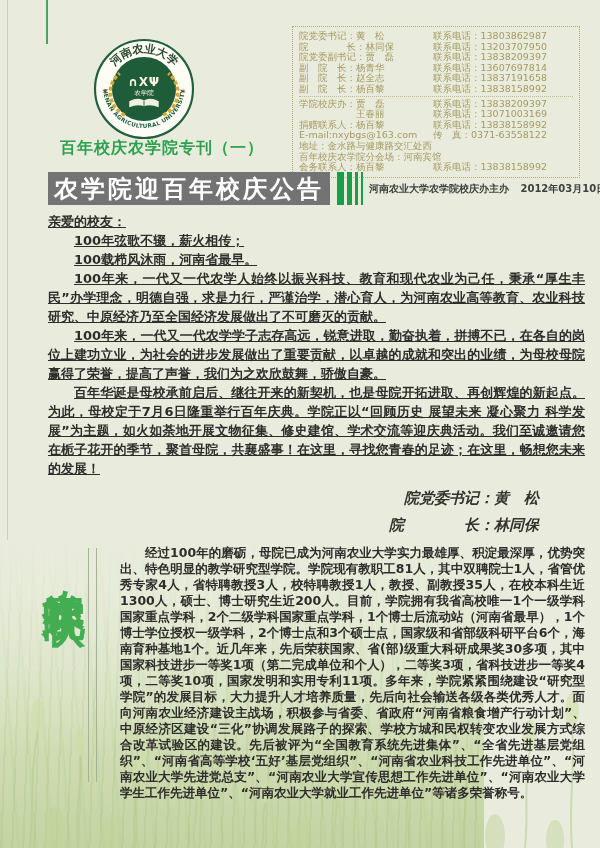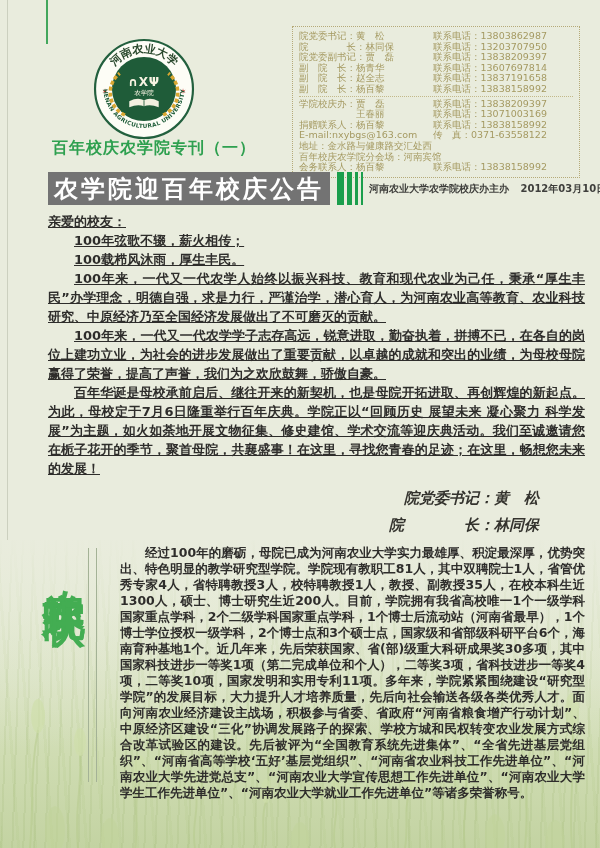--- a/index.html
+++ b/index.html
@@ -4,21 +4,21 @@
 <style>
   html,body{margin:0;padding:0;}
   .page{position:relative;width:600px;height:848px;background:#e9ecdd;overflow:hidden;
         font-family:"DejaVu Sans",sans-serif;}
   .edge-line{position:absolute;left:7px;top:0;width:1px;height:100%;background:#ccd0bf;}
   .green-tick{position:absolute;left:46px;top:0;width:2px;height:44px;background:#43a75c;}
 
   
   .logo{position:absolute;left:92px;top:37px;width:104px;height:104px;}
 
-  .issue-title{position:absolute;left:52px;top:138px;font-size:16px;font-weight:bold;
+  .issue-title{position:absolute;left:60px;top:138px;font-size:16px;font-weight:bold;
                color:#2ea04f;letter-spacing:1px;}
 
   
   .contact-box{position:absolute;left:292px;top:26px;width:288px;padding:4px 6px;
                border:1px dotted #b5aa78;color:#a59a62;font-size:9.5px;line-height:10.6px;
                box-sizing:border-box;}
   .c-row{display:flex;white-space:nowrap;}
   .c-left{width:134px;flex:0 0 auto;}
   .c-row.full .c-left{width:auto;}
   .c-right{flex:1 1 auto;}
@@ -41,21 +41,21 @@
   
   .letter{position:absolute;left:48px;top:212px;width:537px;font-size:13px;line-height:19px;
           color:#2e2d2b;font-weight:600;text-align:justify;}
   .letter p{margin:0;text-decoration:underline;}
   .letter p.para{text-indent:2em;}
   .signatures{margin-top:7px;padding-right:46px;text-align:right;
               font-family:"DejaVu Serif",serif;font-style:italic;font-size:15px;
               line-height:27px;color:#34332e;font-weight:600;}
 
   
-  .status{position:absolute;left:0;top:540px;width:600px;height:308px;}
+  .status{position:absolute;left:0;top:540px;width:484px;height:308px;}
   .wheat-base{position:absolute;left:0;top:0;right:0;bottom:0;
       background:linear-gradient(180deg,#e7ecd8 0%,#dde5c8 35%,#cfdcb2 70%,#c3d3a2 100%);}
   .wheat-streaks{position:absolute;left:0;top:0;right:0;bottom:0;
       background:
         repeating-linear-gradient(92deg, rgba(150,175,105,0.16) 0 2px, rgba(0,0,0,0) 2px 11px),
         repeating-linear-gradient(86deg, rgba(170,195,125,0.14) 0 3px, rgba(0,0,0,0) 3px 17px);}
   .wheat-fade{position:absolute;left:0;top:0;right:0;bottom:0;
       background:linear-gradient(180deg, rgba(233,236,221,0.95) 0%,
                  rgba(233,236,221,0.4) 32%, rgba(233,236,221,0) 68%);}
   .wheat-ears{position:absolute;left:0;bottom:0;}
@@ -160,21 +160,21 @@
       <i></i>
   </div>
   <div class="pub-line">
     <span>河南农业大学农学院校庆办主办</span>
     <span class="date">2012年03月10日</span>
   </div>
 
   <section class="letter">
     <p class="salutation">亲爱的校友：</p>
     <p class="para">100年弦歌不辍，薪火相传；</p>
-    <p class="para">100载栉风沐雨，厚生丰民。</p>
+    <p class="para">100载栉风沐雨，河南省最早。</p>
     <p class="para">100年来，一代又一代农学人始终以振兴科技、教育和现代农业为己任，秉承“厚生丰民”办学理念，明德自强，求是力行，严谨治学，潜心育人，为河南农业高等教育、农业科技研究、中原经济乃至全国经济发展做出了不可磨灭的贡献。</p>
     <p class="para">100年来，一代又一代农学学子志存高远，锐意进取，勤奋执着，拼搏不已，在各自的岗位上建功立业，为社会的进步发展做出了重要贡献，以卓越的成就和突出的业绩，为母校母院赢得了荣誉，提高了声誉，我们为之欢欣鼓舞，骄傲自豪。</p>
     <p class="para">百年华诞是母校承前启后、继往开来的新契机，也是母院开拓进取、再创辉煌的新起点。为此，母校定于7月6日隆重举行百年庆典。学院正以“回顾历史 展望未来 凝心聚力 科学发展”为主题，如火如荼地开展文物征集、修史建馆、学术交流等迎庆典活动。我们至诚邀请您在栀子花开的季节，聚首母院，共襄盛事！在这里，寻找您青春的足迹；在这里，畅想您未来的发展！</p>
     <div class="signatures">
       <div>院党委书记：黄　松</div>
       <div>院　　　　长：林同保</div>
     </div>
   </section>
 
   <section class="status">

